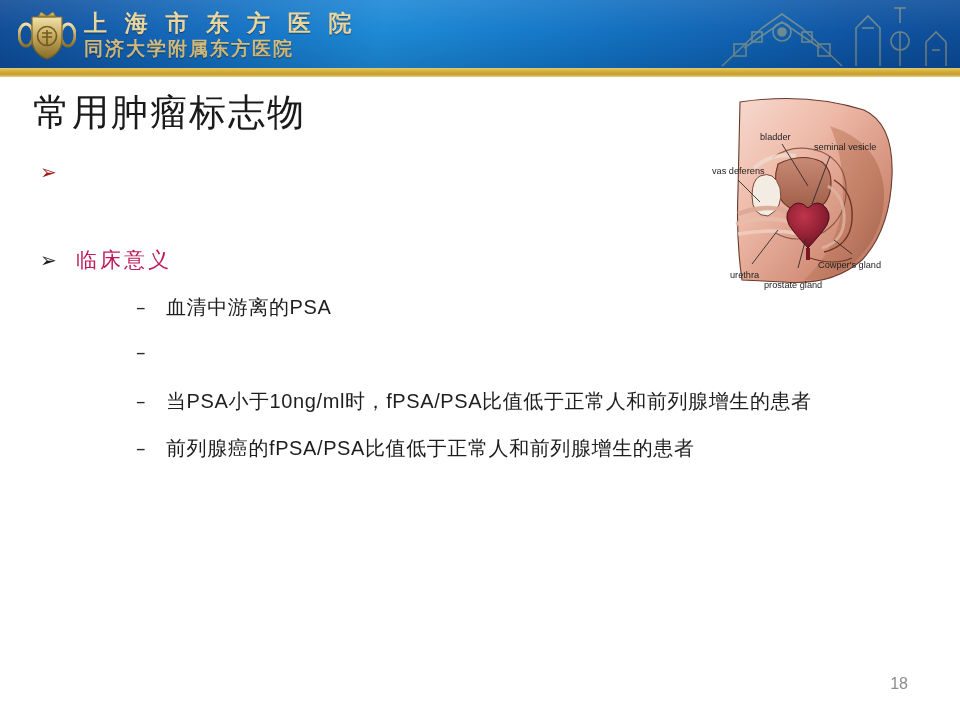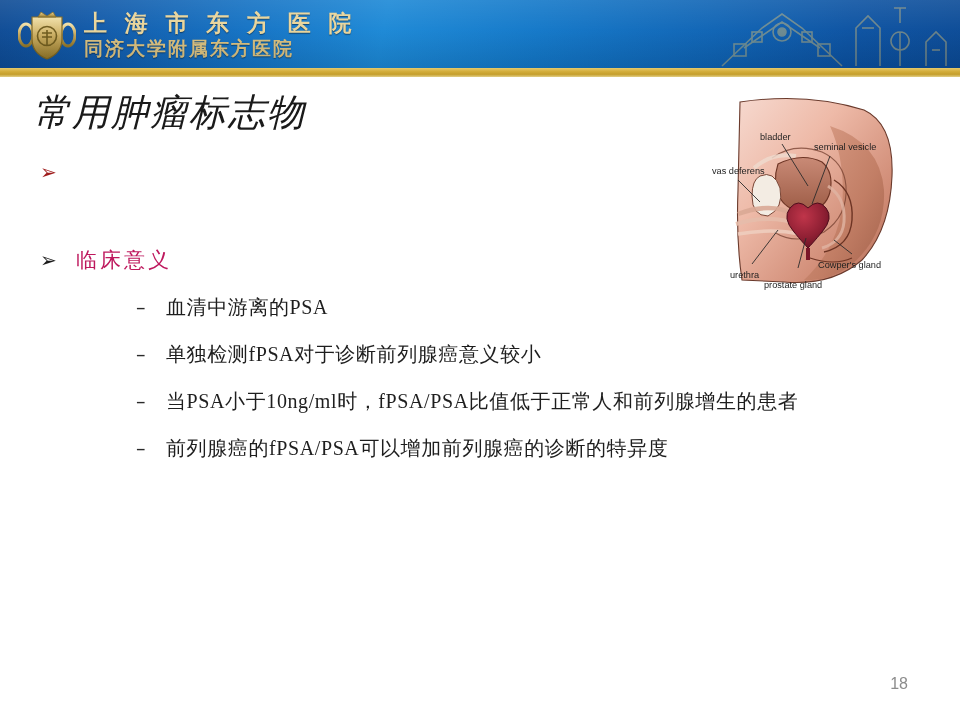--- a/index.html
+++ b/index.html
@@ -99,21 +99,20 @@
 
   
   .slide-title {
     position: absolute;
     left: 33px; top: 88px;
     font-size: 37px;
     color: #1a1a1a;
     letter-spacing: 2px;
     font-family: "Liberation Serif", "DejaVu Serif", serif;
     white-space: nowrap;
-    font-style: italic;
   }
 
   
   .bullet-l1 {
     position: absolute;
     display: flex;
     align-items: baseline;
     white-space: nowrap;
   }
   .bullet-l1 .marker {
@@ -160,21 +159,21 @@
   .sub-item .dash {
     flex: 0 0 30px;
     font-size: 19px;
     color: #2a2a2a;
     font-family: "DejaVu Sans", sans-serif;
   }
   .sub-item .sub-txt {
     font-size: 20px;
     color: #1e1e1e;
     letter-spacing: 0.6px;
-    font-family: Liberation Serif, serif;
+    font-family: Liberation Sans, sans-serif;
   }
 
   
   .anatomy {
     position: absolute;
     left: 712px; top: 90px;
     width: 200px; height: 200px;
   }
 
   
@@ -253,29 +252,28 @@
   <span class="txt">临床意义</span>
 </div>
 
 <div class="sub-list">
   <div class="sub-item">
     <span class="dash">–</span>
     <span class="sub-txt">血清中游离的PSA</span>
   </div>
   <div class="sub-item">
     <span class="dash">–</span>
-    <span class="sub-txt">单独检测fPSA对于诊断前列腺癌意义较小</span>
   </div>
   <div class="sub-item">
     <span class="dash">–</span>
     <span class="sub-txt">当PSA小于10ng/ml时，fPSA/PSA比值低于正常人和前列腺增生的患者</span>
   </div>
   <div class="sub-item">
     <span class="dash">–</span>
-    <span class="sub-txt">前列腺癌的fPSA/PSA可以增加前列腺癌的诊断的特异度</span>
+    <span class="sub-txt">前列腺癌的fPSA/PSA比值低于正常人和前列腺增生的患者</span>
   </div>
 </div>
 
 <svg class="anatomy" viewBox="0 0 200 200">
   <defs>
     <linearGradient id="skin" x1="0" y1="0" x2="1" y2="1">
       <stop offset="0%" stop-color="#f6d9cf"></stop>
       <stop offset="35%" stop-color="#eebaa8"></stop>
       <stop offset="75%" stop-color="#cf8a74"></stop>
       <stop offset="100%" stop-color="#b06b55"></stop>

